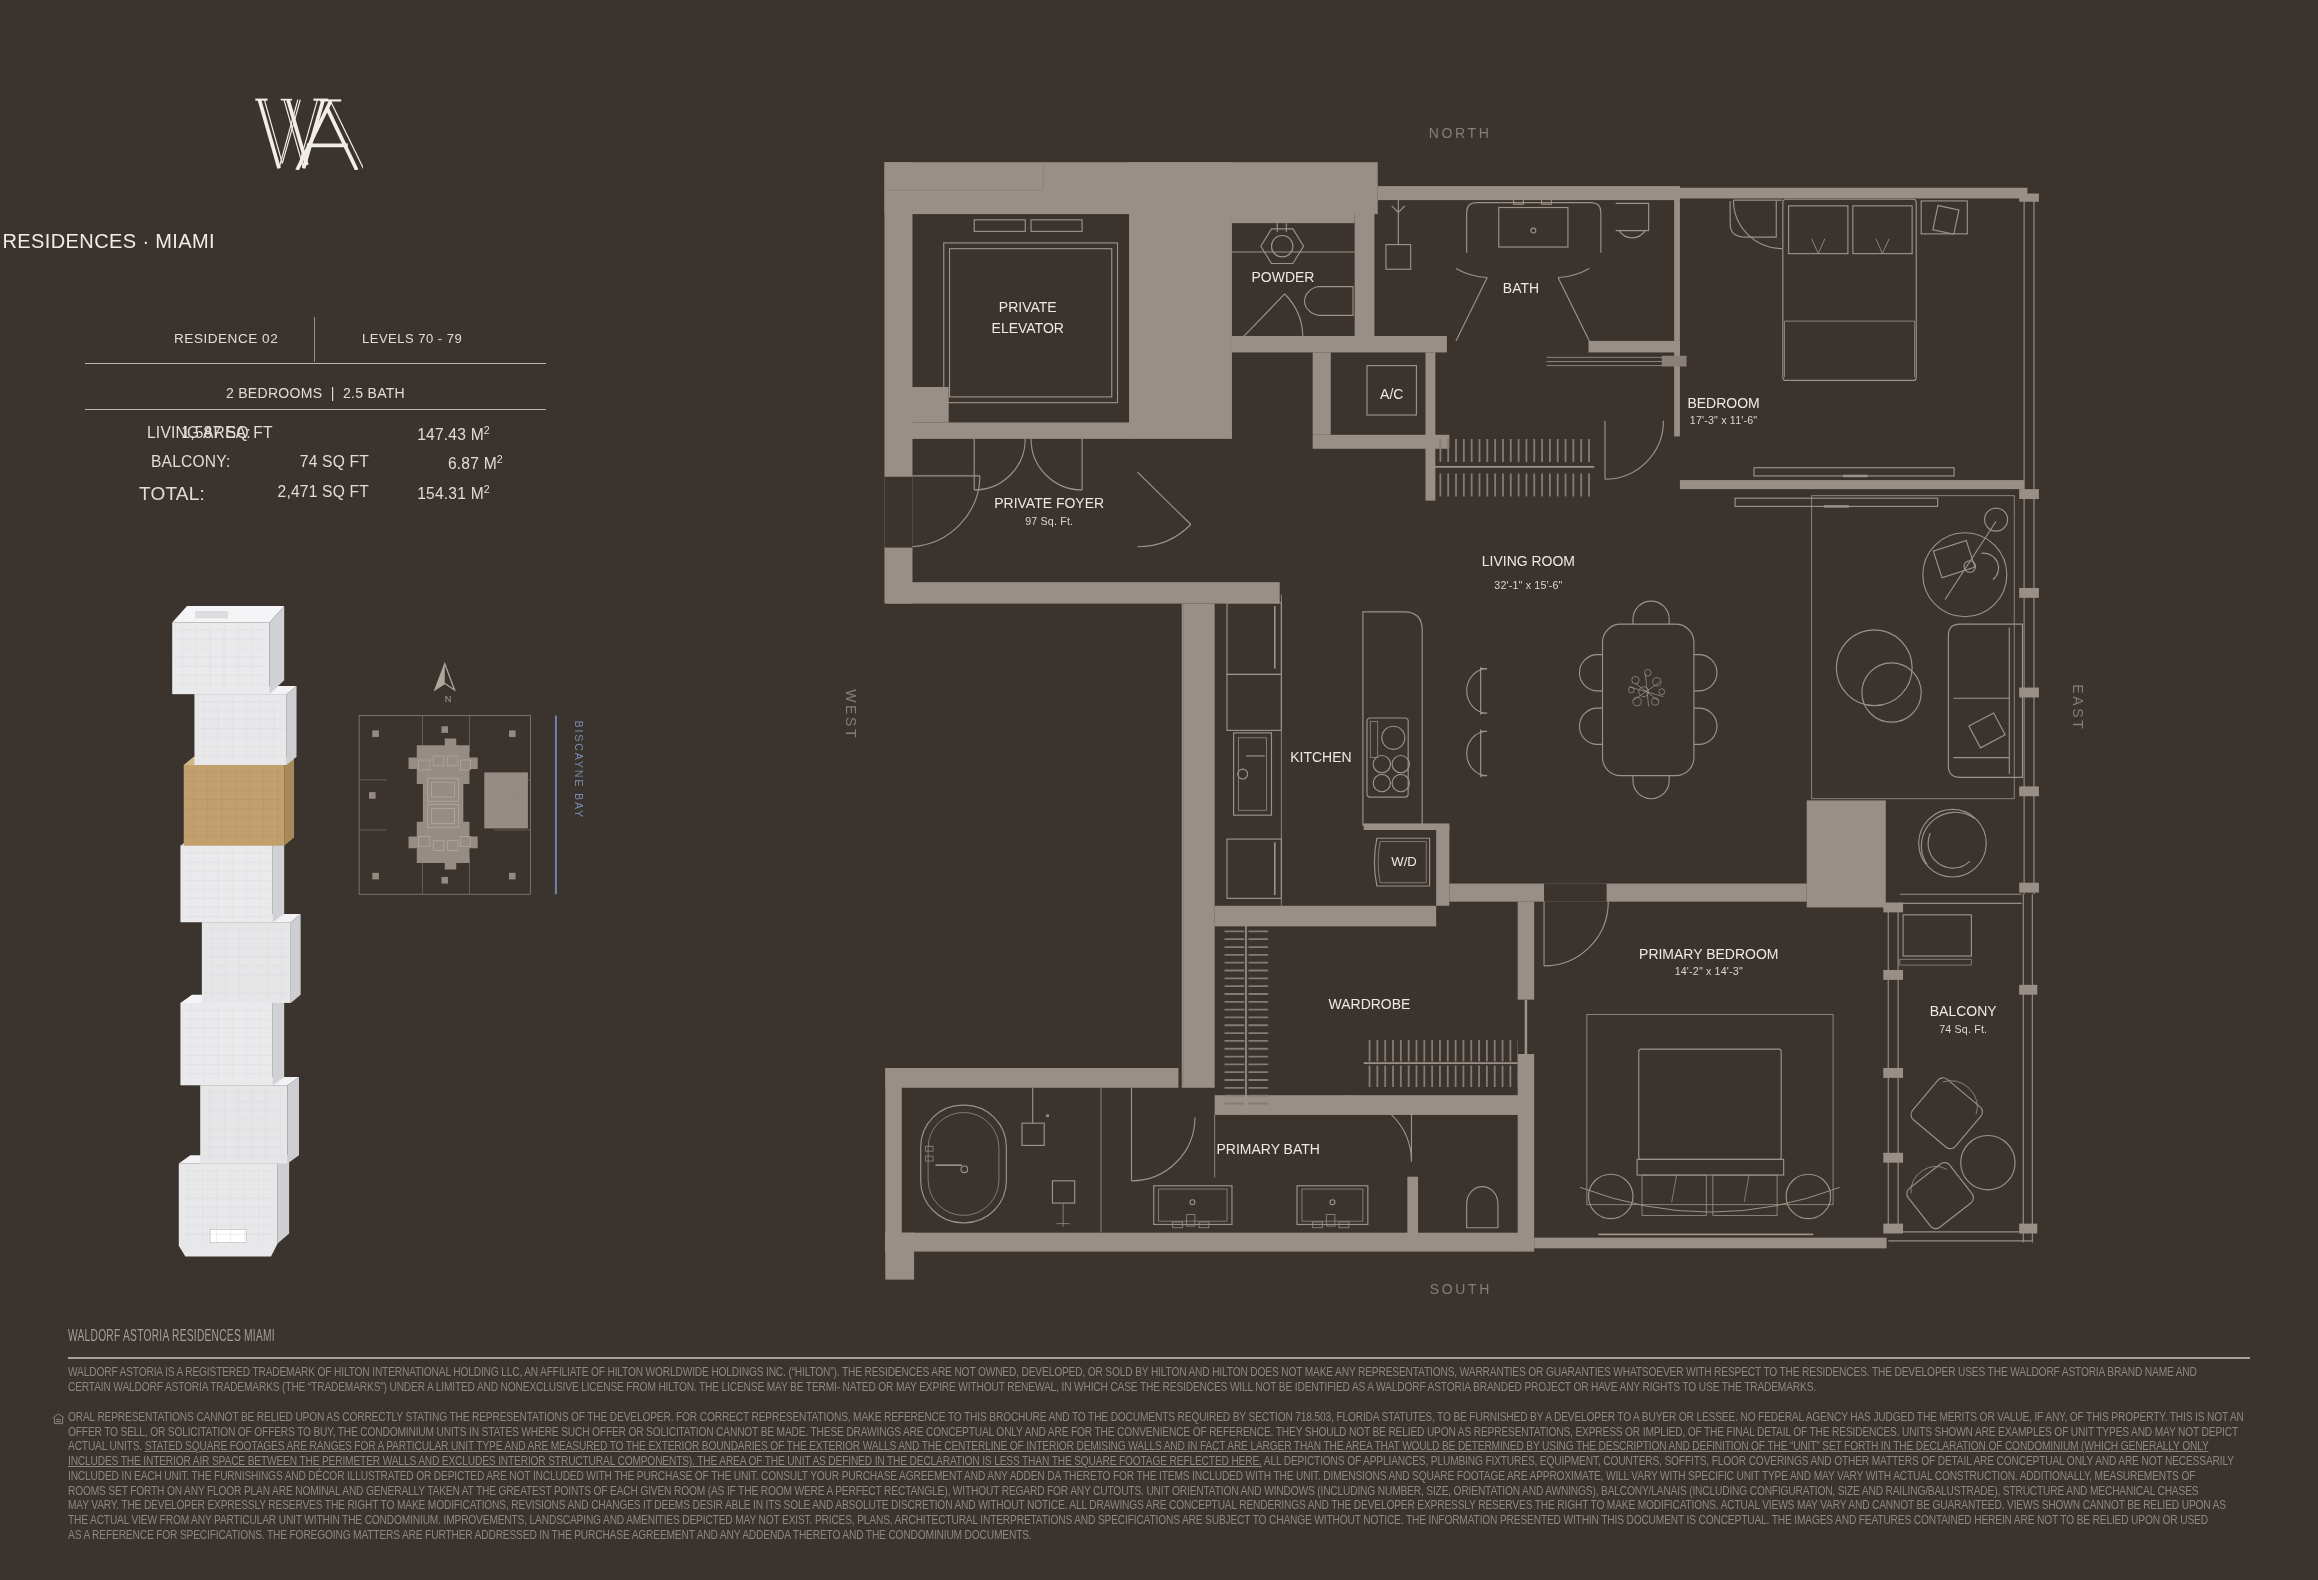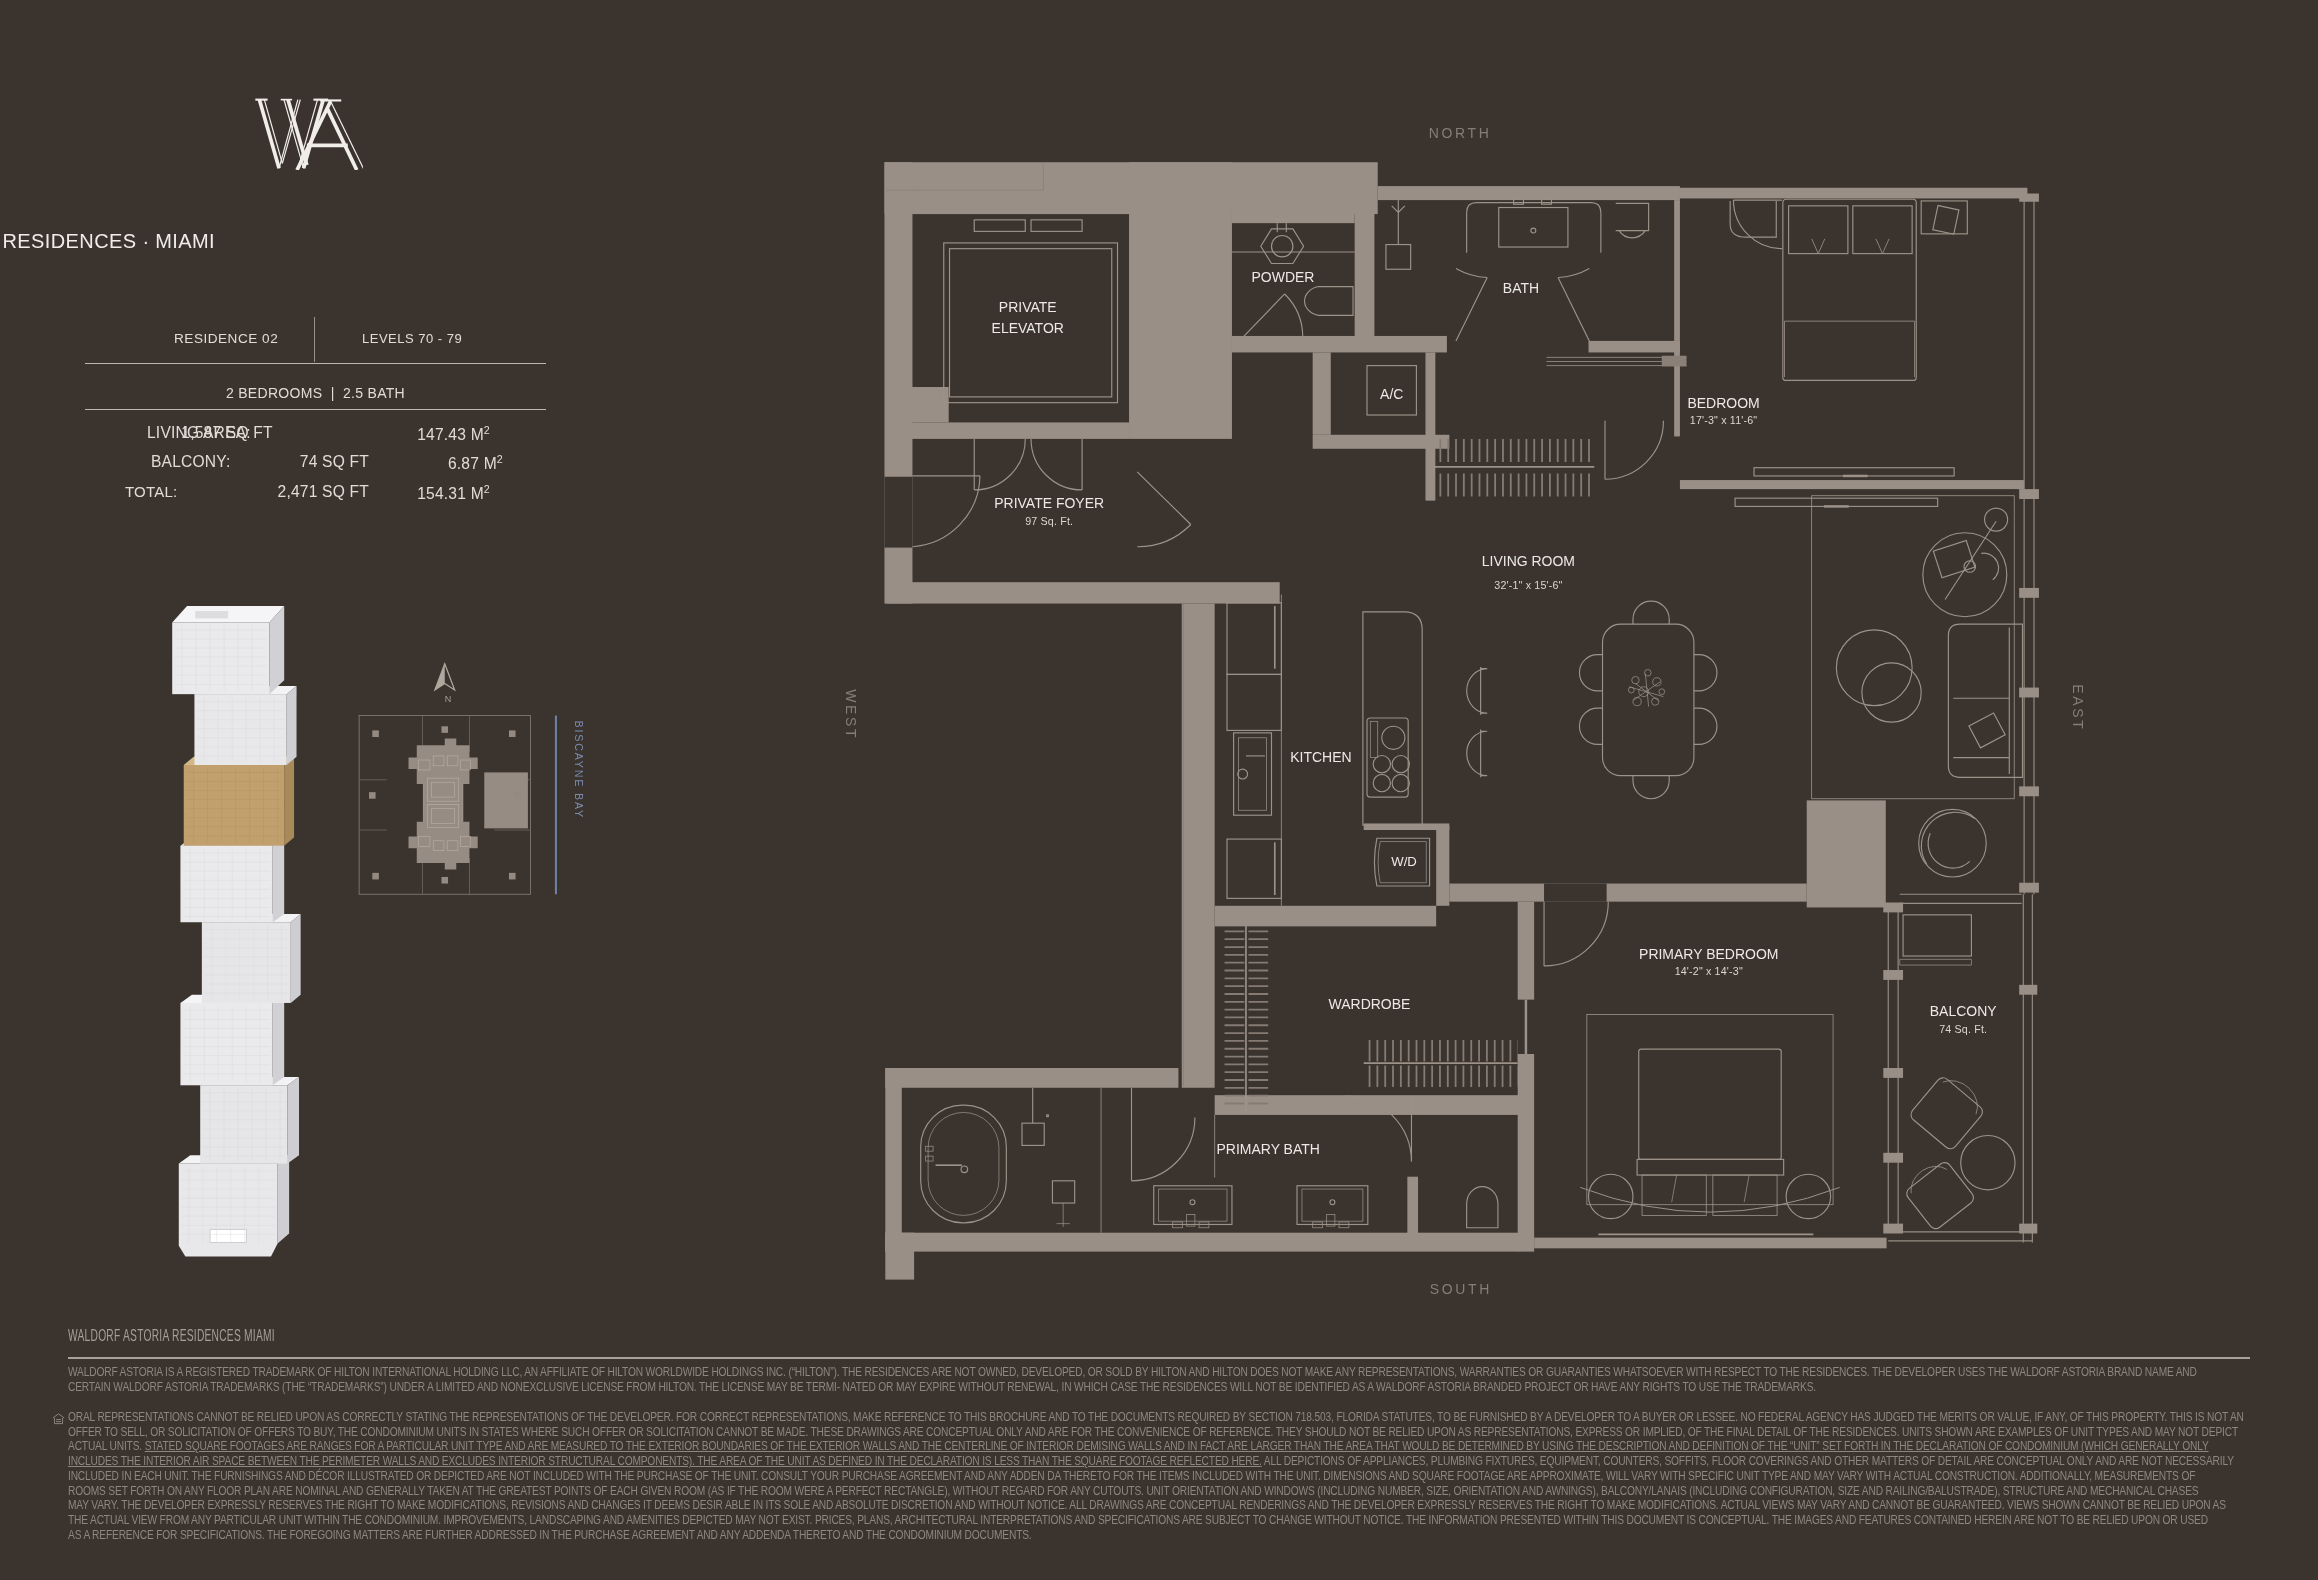--- a/index.html
+++ b/index.html
@@ -55,21 +55,21 @@
   <div class="abs" style="left:0px;top:104px;width:461px;height:1.3px;background:#BDB6AF;"></div>
 
   <div class="abs" style="left:54px;top:119px;font-size:15.6px;letter-spacing:0.2px;margin-left:8px;">LIVING AREA:</div>
   <div class="abs" style="left:0px;top:119px;width:284px;text-align:center;font-size:15.6px;letter-spacing:0.2px;">1,587 SQ FT</div>
   <div class="abs" style="left:0px;top:119px;width:405px;text-align:right;font-size:15.6px;letter-spacing:0.2px;">147.43 M<span style="font-size:10.7px;vertical-align:5.8px;">2</span></div>
 
   <div class="abs" style="left:66px;top:148px;font-size:15.6px;letter-spacing:0.2px;">BALCONY:</div>
   <div class="abs" style="left:0px;top:148px;width:284px;text-align:right;font-size:15.6px;letter-spacing:0.2px;">74 SQ FT</div>
   <div class="abs" style="left:13px;top:148px;width:405px;text-align:right;font-size:15.6px;letter-spacing:0.2px;">6.87 M<span style="font-size:10.7px;vertical-align:5.8px;">2</span></div>
 
-  <div class="abs" style="left:40px;top:178px;font-size:15px;letter-spacing:0.2px;">TOTAL:</div>
+  <div class="abs" style="left:54px;top:178px;font-size:19px;letter-spacing:0.2px;">TOTAL:</div>
   <div class="abs" style="left:0px;top:178px;width:284px;text-align:right;font-size:15.6px;letter-spacing:0.2px;">2,471 SQ FT</div>
   <div class="abs" style="left:0px;top:178px;width:405px;text-align:right;font-size:15.6px;letter-spacing:0.2px;">154.31 M<span style="font-size:10.7px;vertical-align:5.8px;">2</span></div>
 </div>
 
 <svg class="abs" style="left:0;top:0;" width="2319" height="1581" viewBox="0 0 2816 1920" font-family="Liberation Sans, sans-serif">
 
 <g transform="translate(-7,-2)">
 
   <g>
           <polygon points="224,1415 344,1415 344,1512 336,1528 232,1528 224,1515" fill="#E8E8EA"></polygon>

